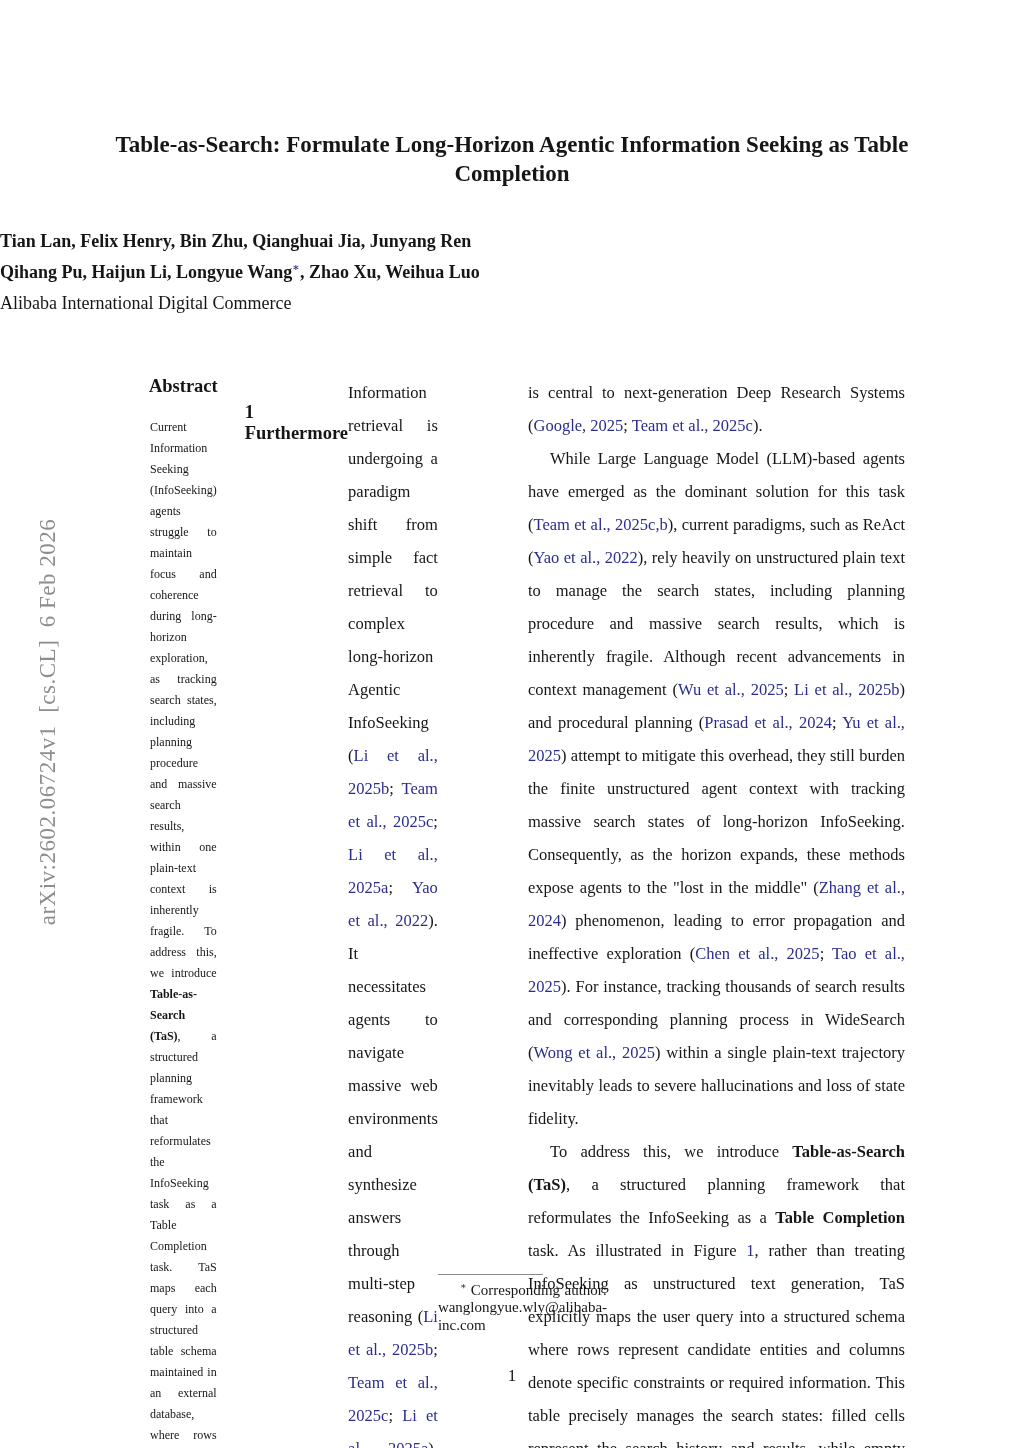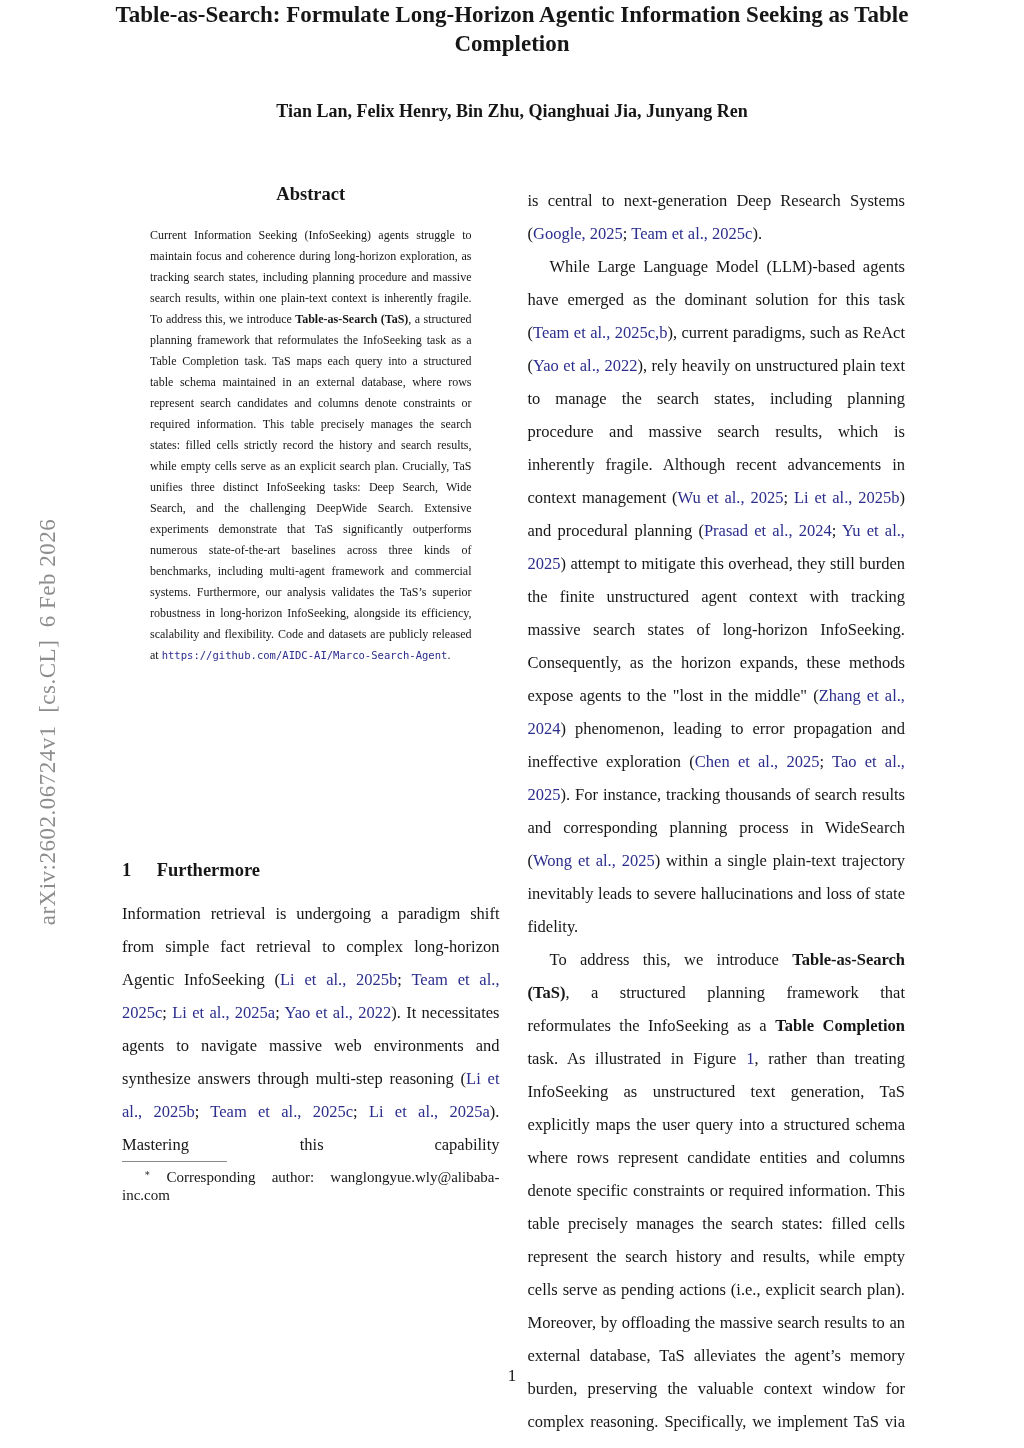--- a/index.html
+++ b/index.html
@@ -22,42 +22,42 @@
   .arxiv-strip{
     position:absolute;
     top:722px;left:48px;
     transform:translate(-50%,-50%) rotate(-90deg);
     white-space:pre;
     font-size:23px;
     color:var(--watermark);
     letter-spacing:0.5px;
   }
   
-  header{}
+  header{padding-top:130px;}
   .title{
     margin:0 auto;
     width:830px;
     text-align:center;
     font-size:23px;
     font-weight:700;
     line-height:29px;
   }
-  .authors{margin-top:38px;text-align:center;font-size:18px;}
+  .authors{margin-top:38px;text-align:left;font-size:18px;}
   .author-line{line-height:31px;font-weight:700;}
   .authors .sg-sup{color:var(--link);}
   .affiliation{line-height:31px;font-weight:400;font-size:18px;}
   
   .columns{
     display:flex;
     gap:28px;
     padding:0 119px 0 122px;
     margin-top:57px;
   }
   .col{width:378px;}
-  .col.left{display:flex;flex-direction:column;height:958px;}
+  .col.left{display:flex;flex-direction:row;height:958px;}
   .abstract{min-height:650px;}
   .abstract h2{
     margin:0 0 20px 0;
     text-align:center;
     font-size:18.5px;
     font-weight:700;
   }
   .abs-text{
     margin:0 28px;
     font-size:12px;
@@ -109,20 +109,22 @@
 <body>
 
 <div class="page">
 
   <div class="arxiv-strip">arXiv:2602.06724v1  [cs.CL]  6 Feb 2026</div>
 
   <header>
     <h1 class="title">Table-as-Search: Formulate Long-Horizon Agentic Information Seeking as Table Completion</h1>
     <div class="authors">
       <div class="author-line"><span class="sg-b">Tian Lan, Felix Henry, Bin Zhu, Qianghuai Jia, Junyang Ren</span></div>
+      <div class="author-line"><span class="sg-b">Qihang Pu, Haijun Li, Longyue Wang</span><span class="sg-sup">∗</span><span class="sg-b">, Zhao Xu, Weihua Luo</span></div>
+      <div class="affiliation">Alibaba International Digital Commerce</div>
     </div>
   </header>
 
   <main class="columns">
 
     <section class="col left">
       <div class="abstract">
         <h2>Abstract</h2>
         <p class="abs-text"><span class="sg-n">Current Information Seeking (InfoSeeking) agents struggle to maintain focus and coherence during long-horizon exploration, as tracking search states, including planning procedure and massive search results, within one plain-text context is inherently fragile. To address this, we introduce </span><span class="sg-b">Table-as-Search (TaS)</span><span class="sg-n">, a structured planning framework that reformulates the InfoSeeking task as a Table Completion task. TaS maps each query into a structured table schema maintained in an external database, where rows represent search candidates and columns denote constraints or required information. This table precisely manages the search states: filled cells strictly record the history and search results, while empty cells serve as an explicit search plan. Crucially, TaS unifies three distinct InfoSeeking tasks: Deep Search, Wide Search, and the challenging DeepWide Search. Extensive experiments demonstrate that TaS significantly outperforms numerous state-of-the-art baselines across three kinds of benchmarks, including multi-agent framework and commercial systems. Furthermore, our analysis validates the TaS’s superior robustness in long-horizon InfoSeeking, alongside its efficiency, scalability and flexibility. Code and datasets are publicly released at </span><span class="sg-m">https://github.com/AIDC-AI/Marco-Search-Agent</span><span class="sg-n">.</span></p>
       </div>

